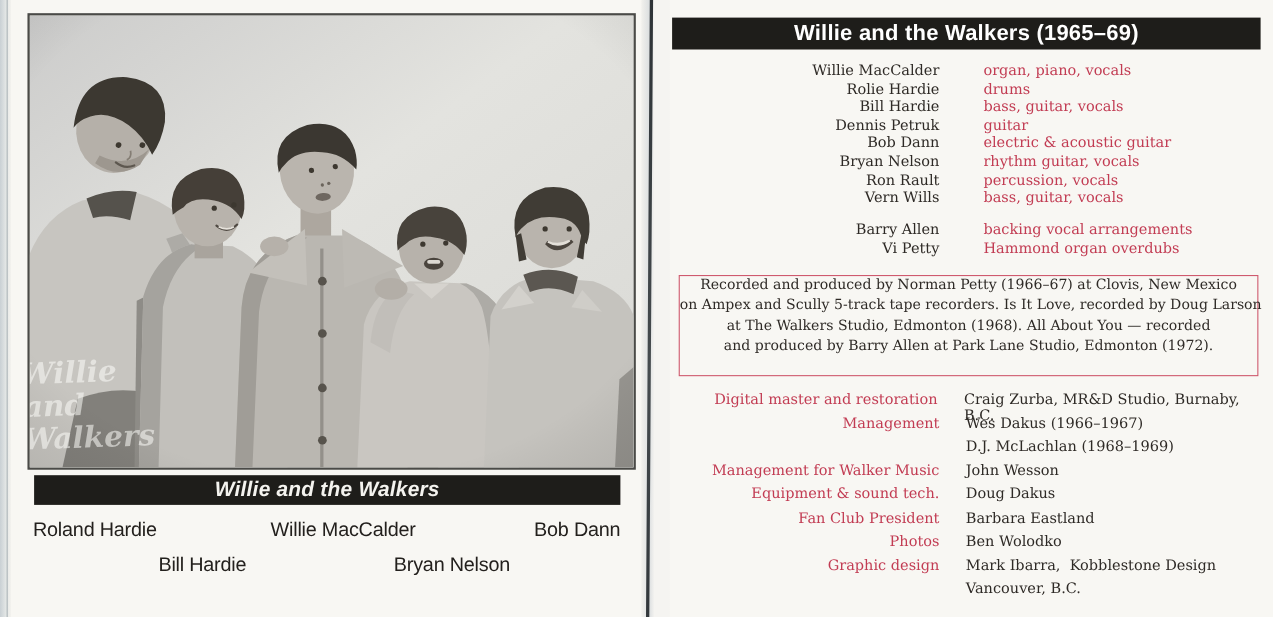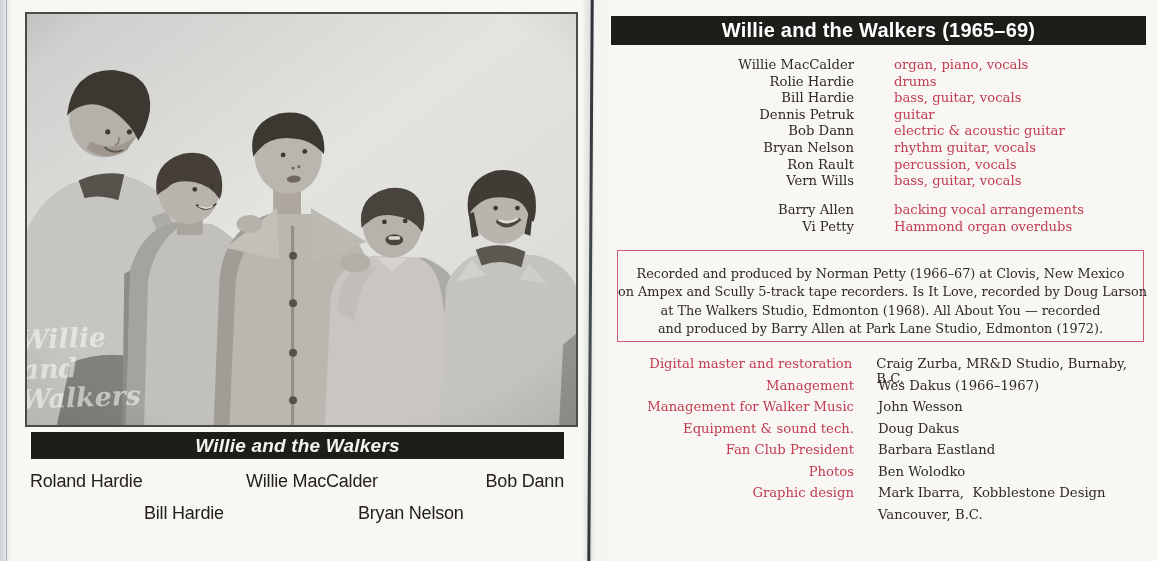--- a/index.html
+++ b/index.html
@@ -69,21 +69,21 @@
     font-size:20px;color:#ffffff;letter-spacing:.2px;white-space:nowrap;
   }
   .personnel{position:absolute;left:0;top:57px;width:561px;}
   .guests{position:absolute;left:0;top:202px;width:561px;}
   .p-row{display:flex;line-height:16.6px;font-size:13.2px;}
   .p-name{width:258px;text-align:right;color:#2e2a26;white-space:nowrap;}
   .p-role{margin-left:40px;color:var(--accent-red);white-space:nowrap;}
   .note-box{
     position:absolute;left:21px;top:250px;width:527px;height:92px;
     border:1.5px solid var(--box-border);
-    padding-top:14px;text-align:center;
+    padding-top:0;text-align:center;
     font-size:12.8px;line-height:18.4px;color:#2e2a26;
   }
   .note-line{white-space:nowrap;}
   .credits{position:absolute;left:0;top:356px;width:561px;}
   .c-row{display:flex;height:21.5px;font-size:13.2px;line-height:15px;}
   .c-row.last{height:auto;}
   .c-label{width:258px;text-align:right;color:var(--accent-red);white-space:pre-wrap;}
   .c-value{margin-left:24px;color:#2e2a26;white-space:pre-wrap;}
 </style>
 </head>
@@ -286,20 +286,24 @@
   <div class="credits">
     <div class="c-row">
       <span class="c-label">Digital master and restoration</span>
       <span class="c-value">Craig Zurba, MR&amp;D Studio, Burnaby, B.C.</span>
     </div>
     <div class="c-row">
       <span class="c-label">Management</span>
       <span class="c-value">Wes Dakus (1966–1967)</span>
     </div>
     <div class="c-row">
+      <span class="c-label"></span>
+      <span class="c-value">D.J. McLachlan (1968–1969)</span>
+    </div>
+    <div class="c-row">
       <span class="c-label">Management for Walker Music</span>
       <span class="c-value">John Wesson</span>
     </div>
     <div class="c-row">
       <span class="c-label">Equipment &amp; sound tech.</span>
       <span class="c-value">Doug Dakus</span>
     </div>
     <div class="c-row">
       <span class="c-label">Fan Club President</span>
       <span class="c-value">Barbara Eastland</span>

